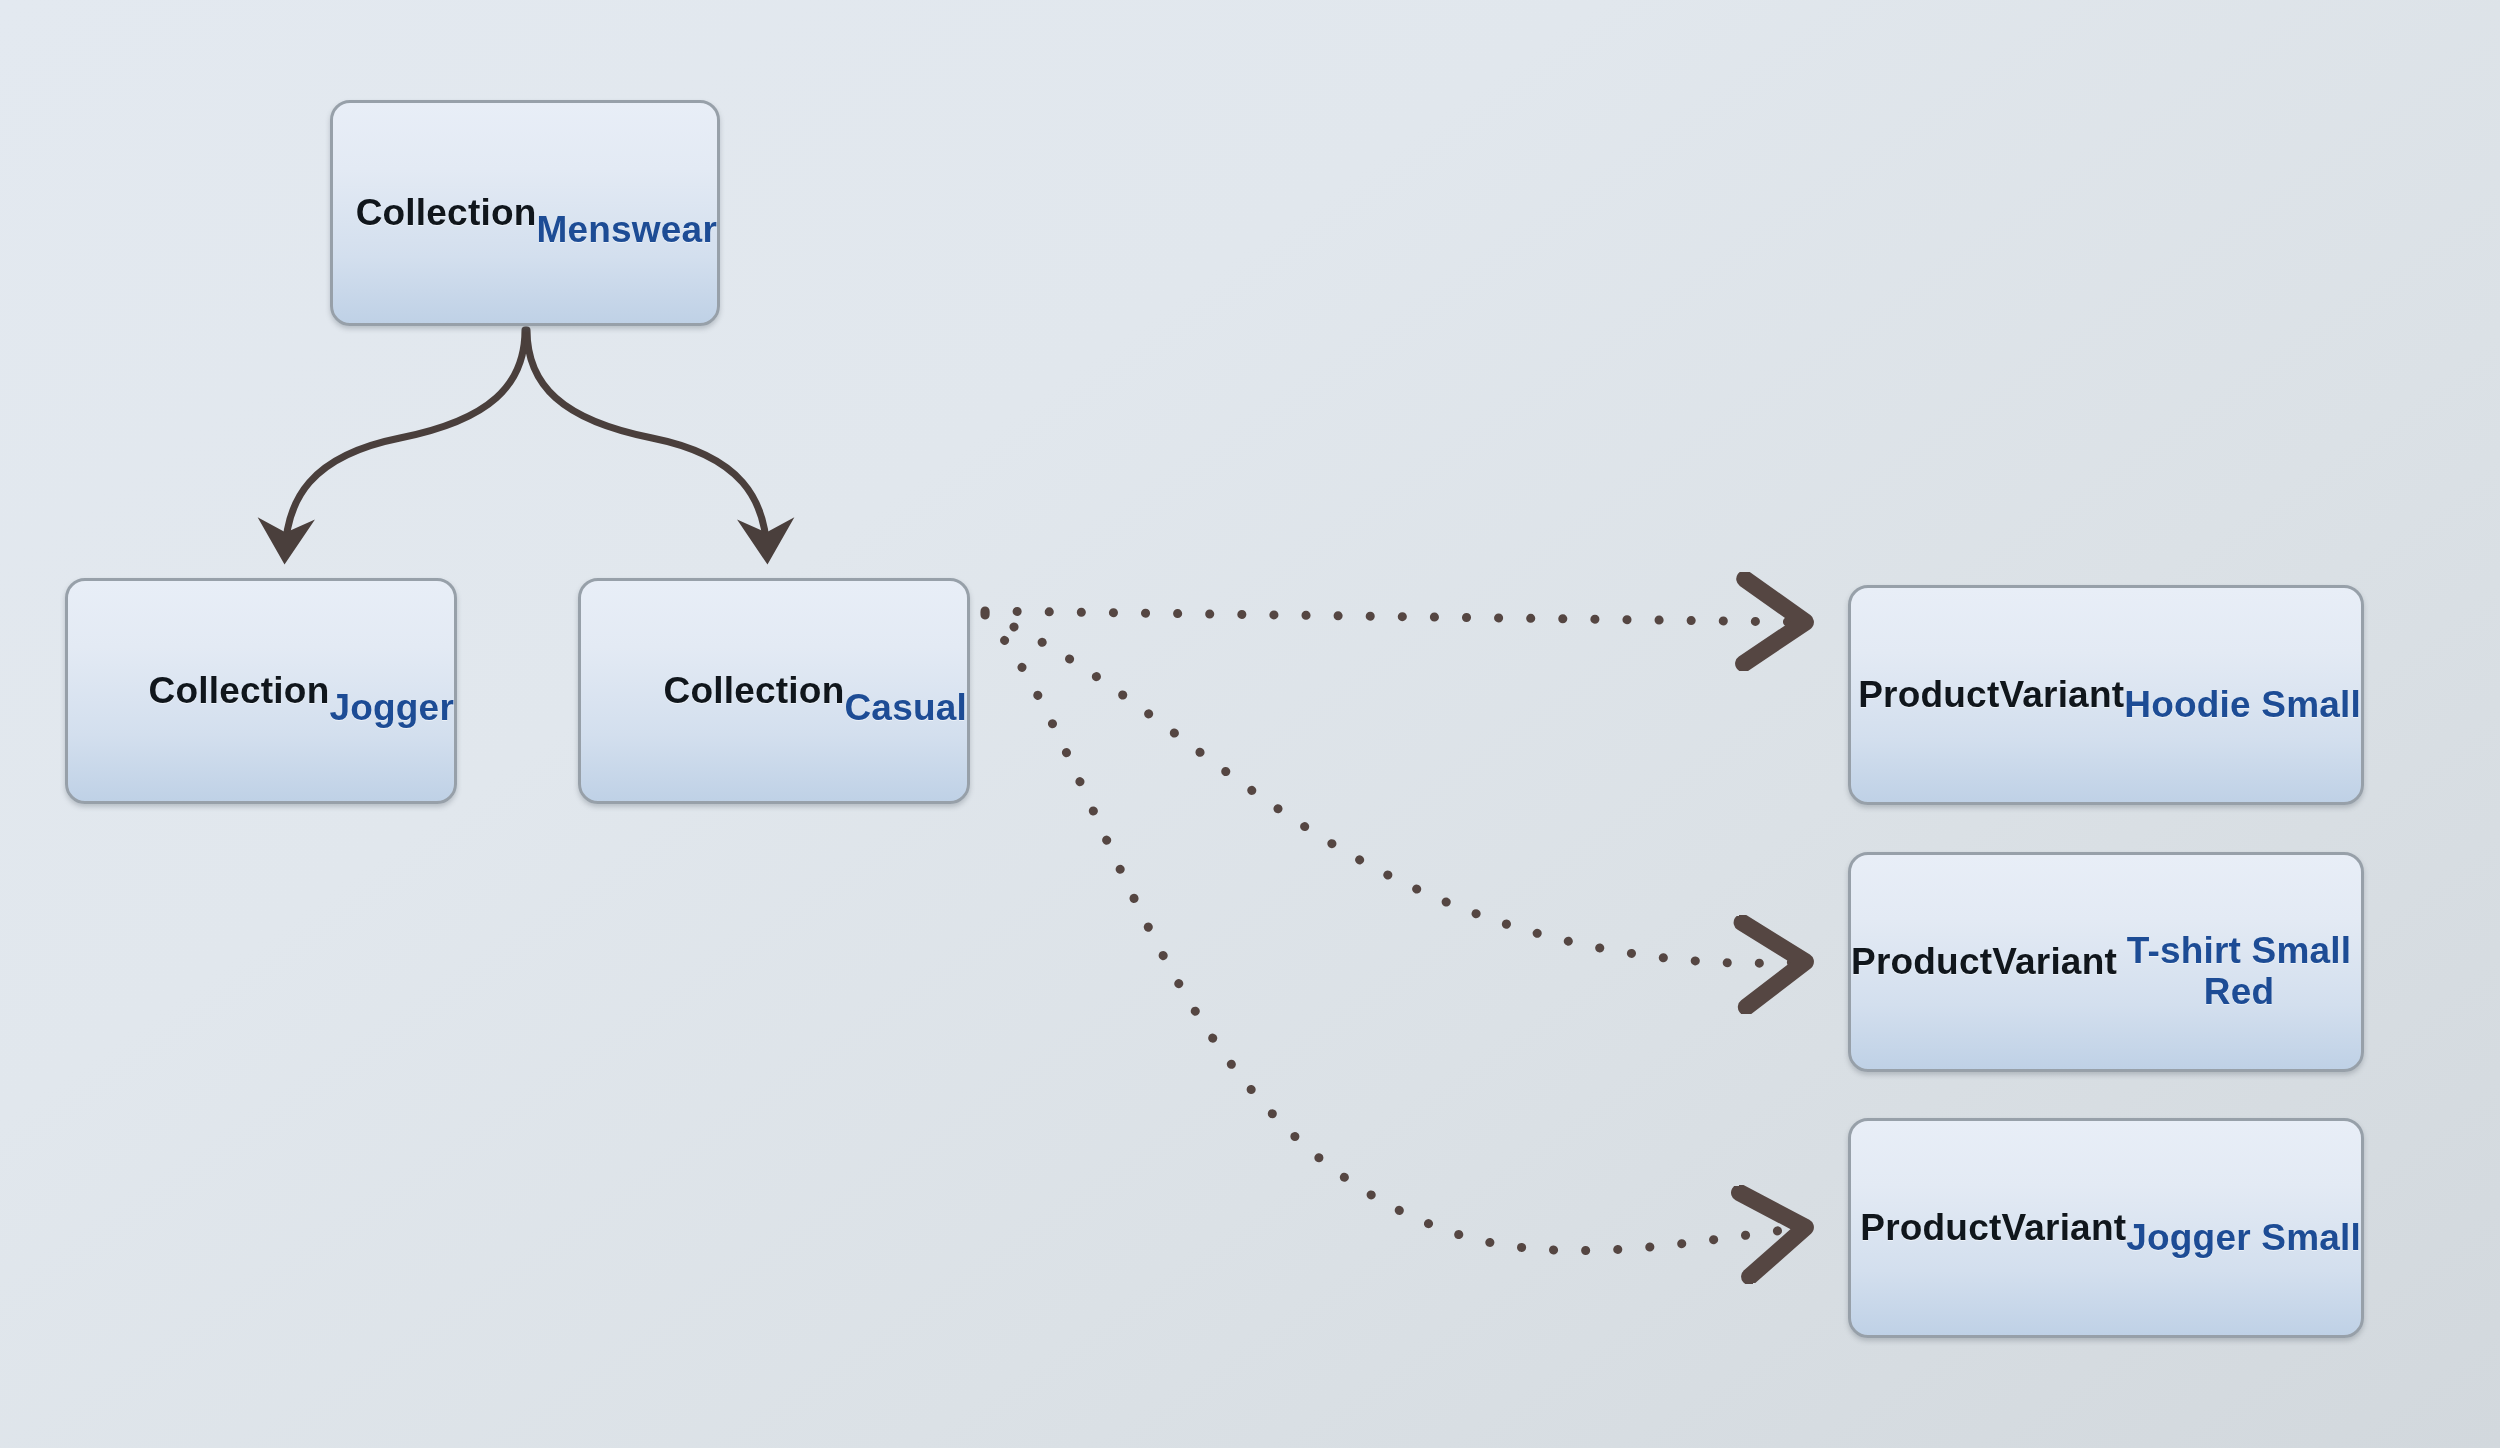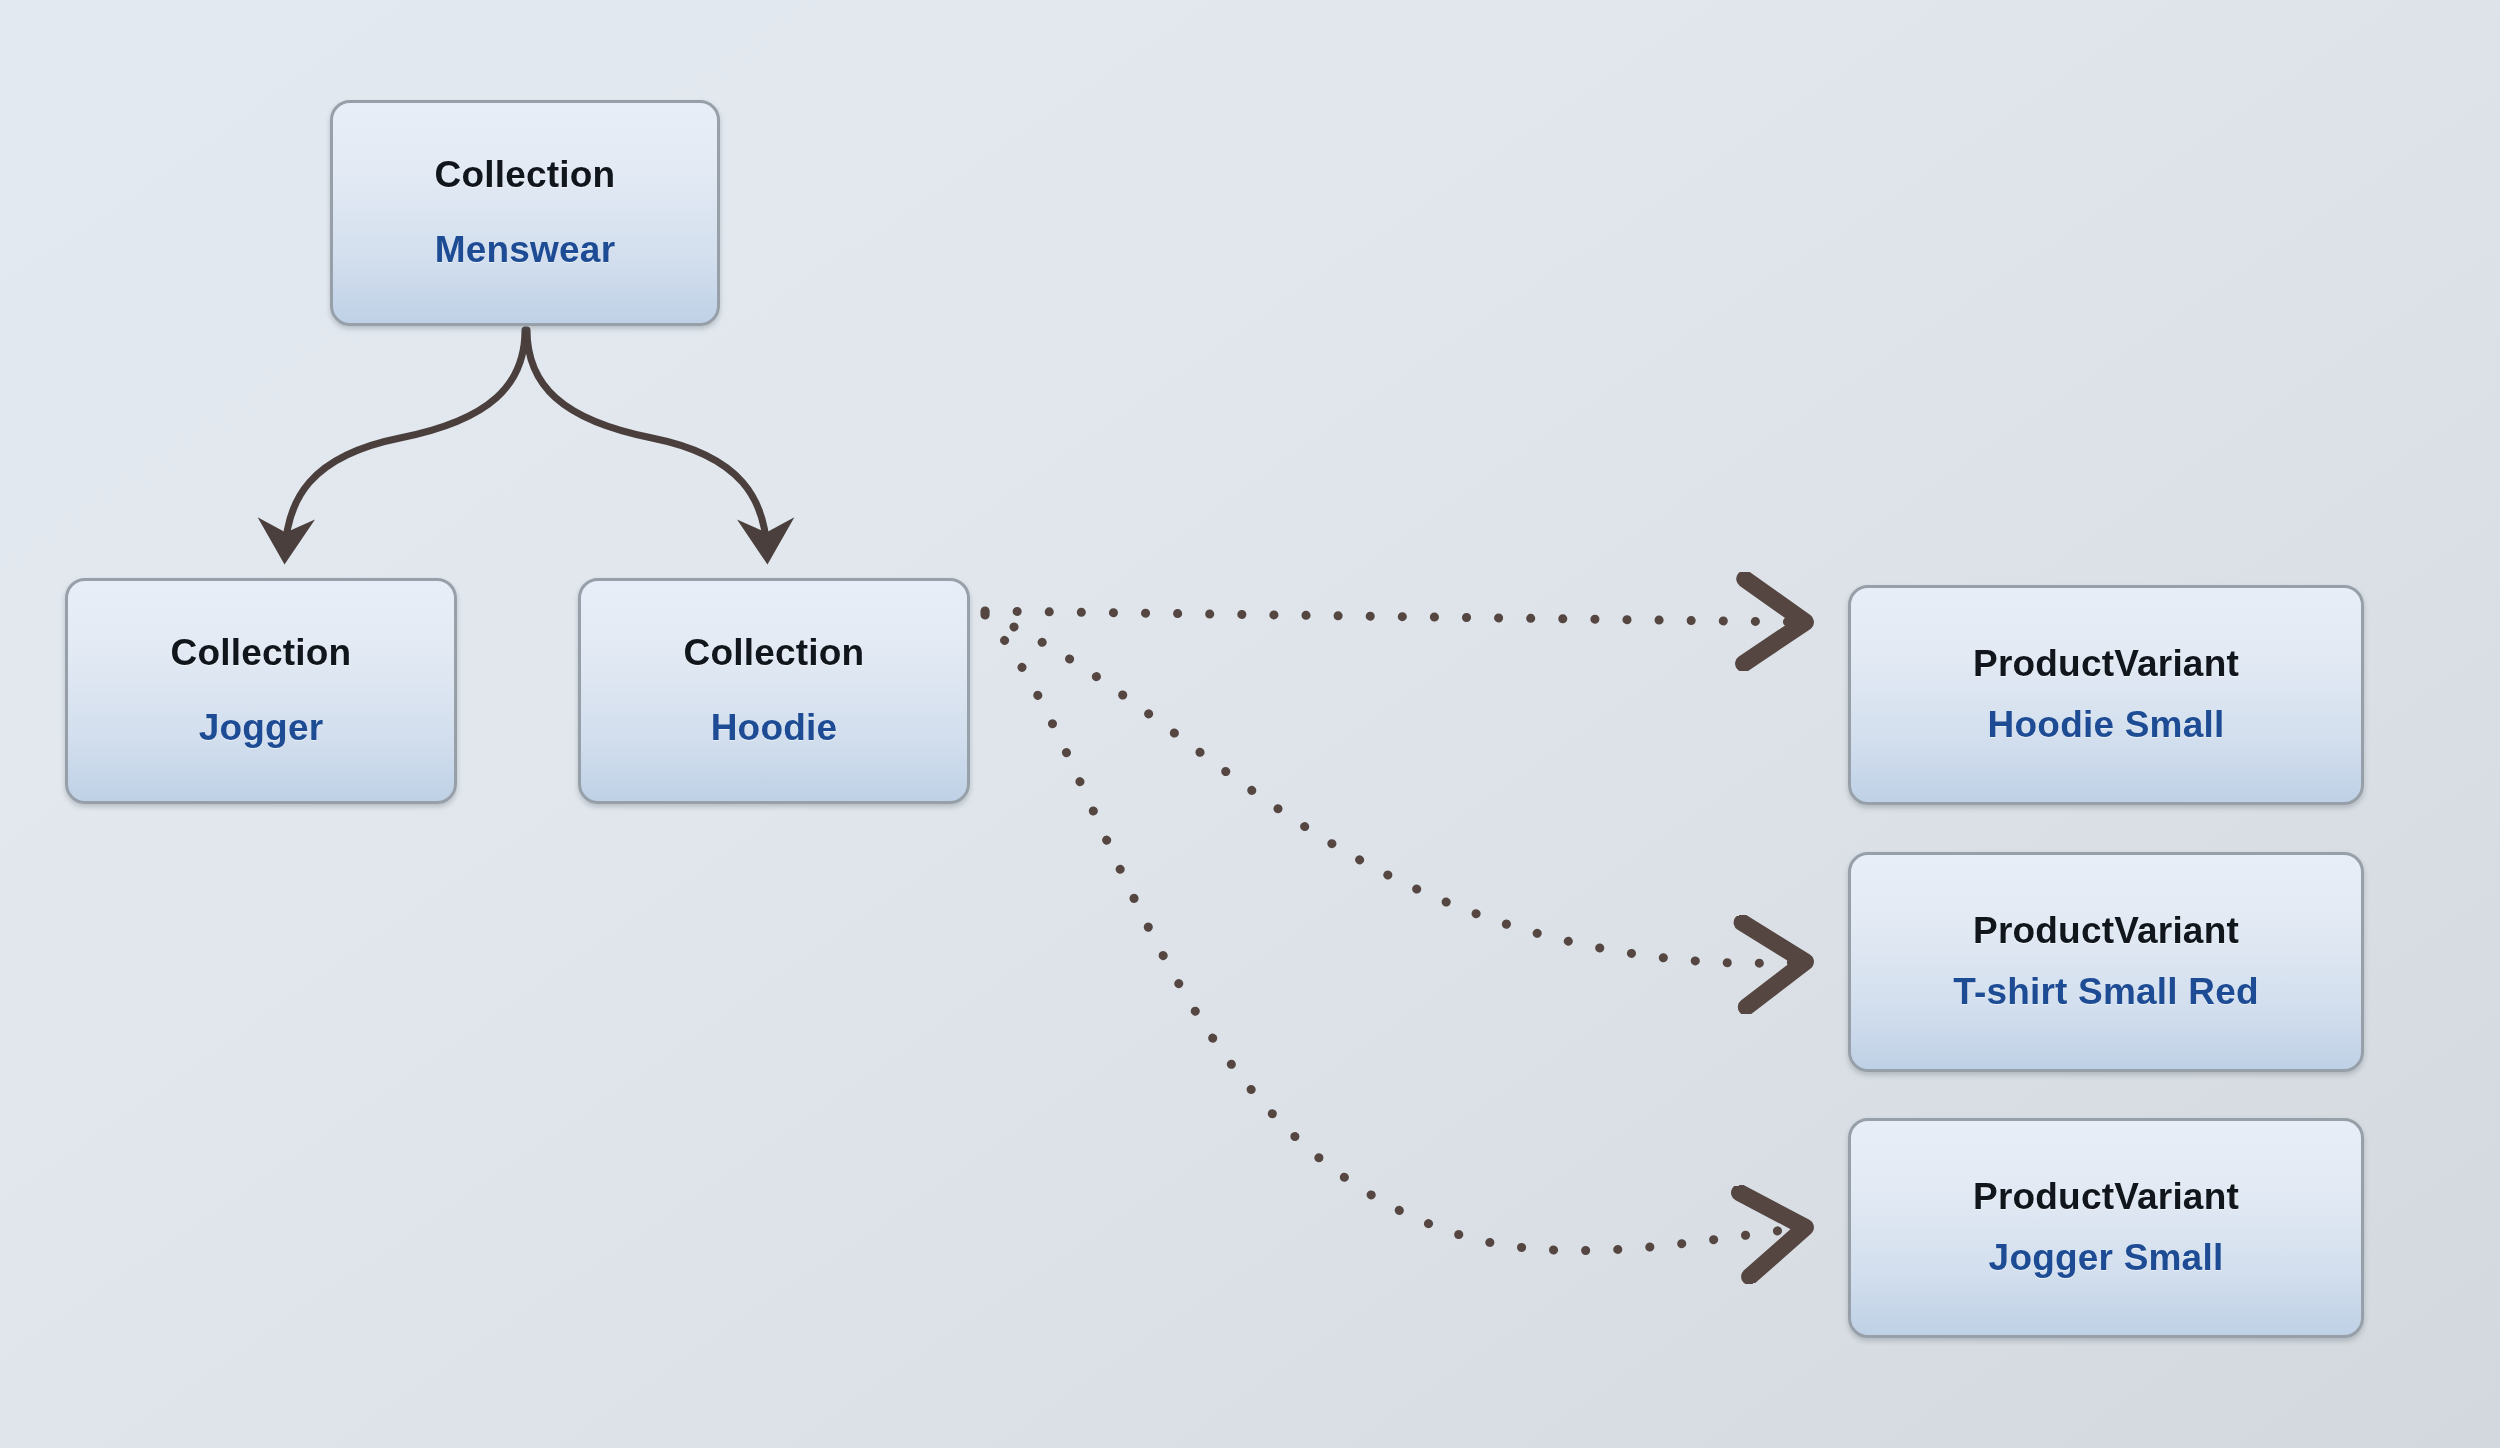--- a/index.html
+++ b/index.html
@@ -30,23 +30,23 @@
   }
 
   .node {
     position: absolute;
     box-sizing: border-box;
     border: 3px solid #97a0a9;
     border-radius: 20px;
     background: linear-gradient(to bottom, #e8eef7 0%, #e3eaf4 30%, #d3dfee 70%, #bfd1e6 100%);
     box-shadow: 0 3px 5px rgba(90, 100, 110, 0.30);
     display: flex;
-    flex-direction: column;
+    flex-direction: row;
     align-items: center;
-    justify-content: center;
+    justify-content: flex-end;
     text-align: center;
   }
 
   .node-type {
     font-size: 37px;
     font-weight: bold;
     color: #10161c;
     line-height: 1.1;
     letter-spacing: 0.2px;
     text-shadow: 0 1px 0 rgba(255,255,255,0.55);
@@ -97,21 +97,21 @@
     <div class="node-label">Menswear</div>
   </div>
 
   <div class="node" style="left:65px; top:578px; width:392px; height:226px;">
     <div class="node-type">Collection</div>
     <div class="node-label">Jogger</div>
   </div>
 
   <div class="node" style="left:578px; top:578px; width:392px; height:226px;">
     <div class="node-type">Collection</div>
-    <div class="node-label">Hoodie</div>
+    <div class="node-label">Casual</div>
   </div>
 
   <div class="node" style="left:1848px; top:585px; width:516px; height:220px;">
     <div class="node-type">ProductVariant</div>
     <div class="node-label tight">Hoodie Small</div>
   </div>
 
   <div class="node" style="left:1848px; top:852px; width:516px; height:220px;">
     <div class="node-type">ProductVariant</div>
     <div class="node-label tight">T-shirt Small Red</div>

